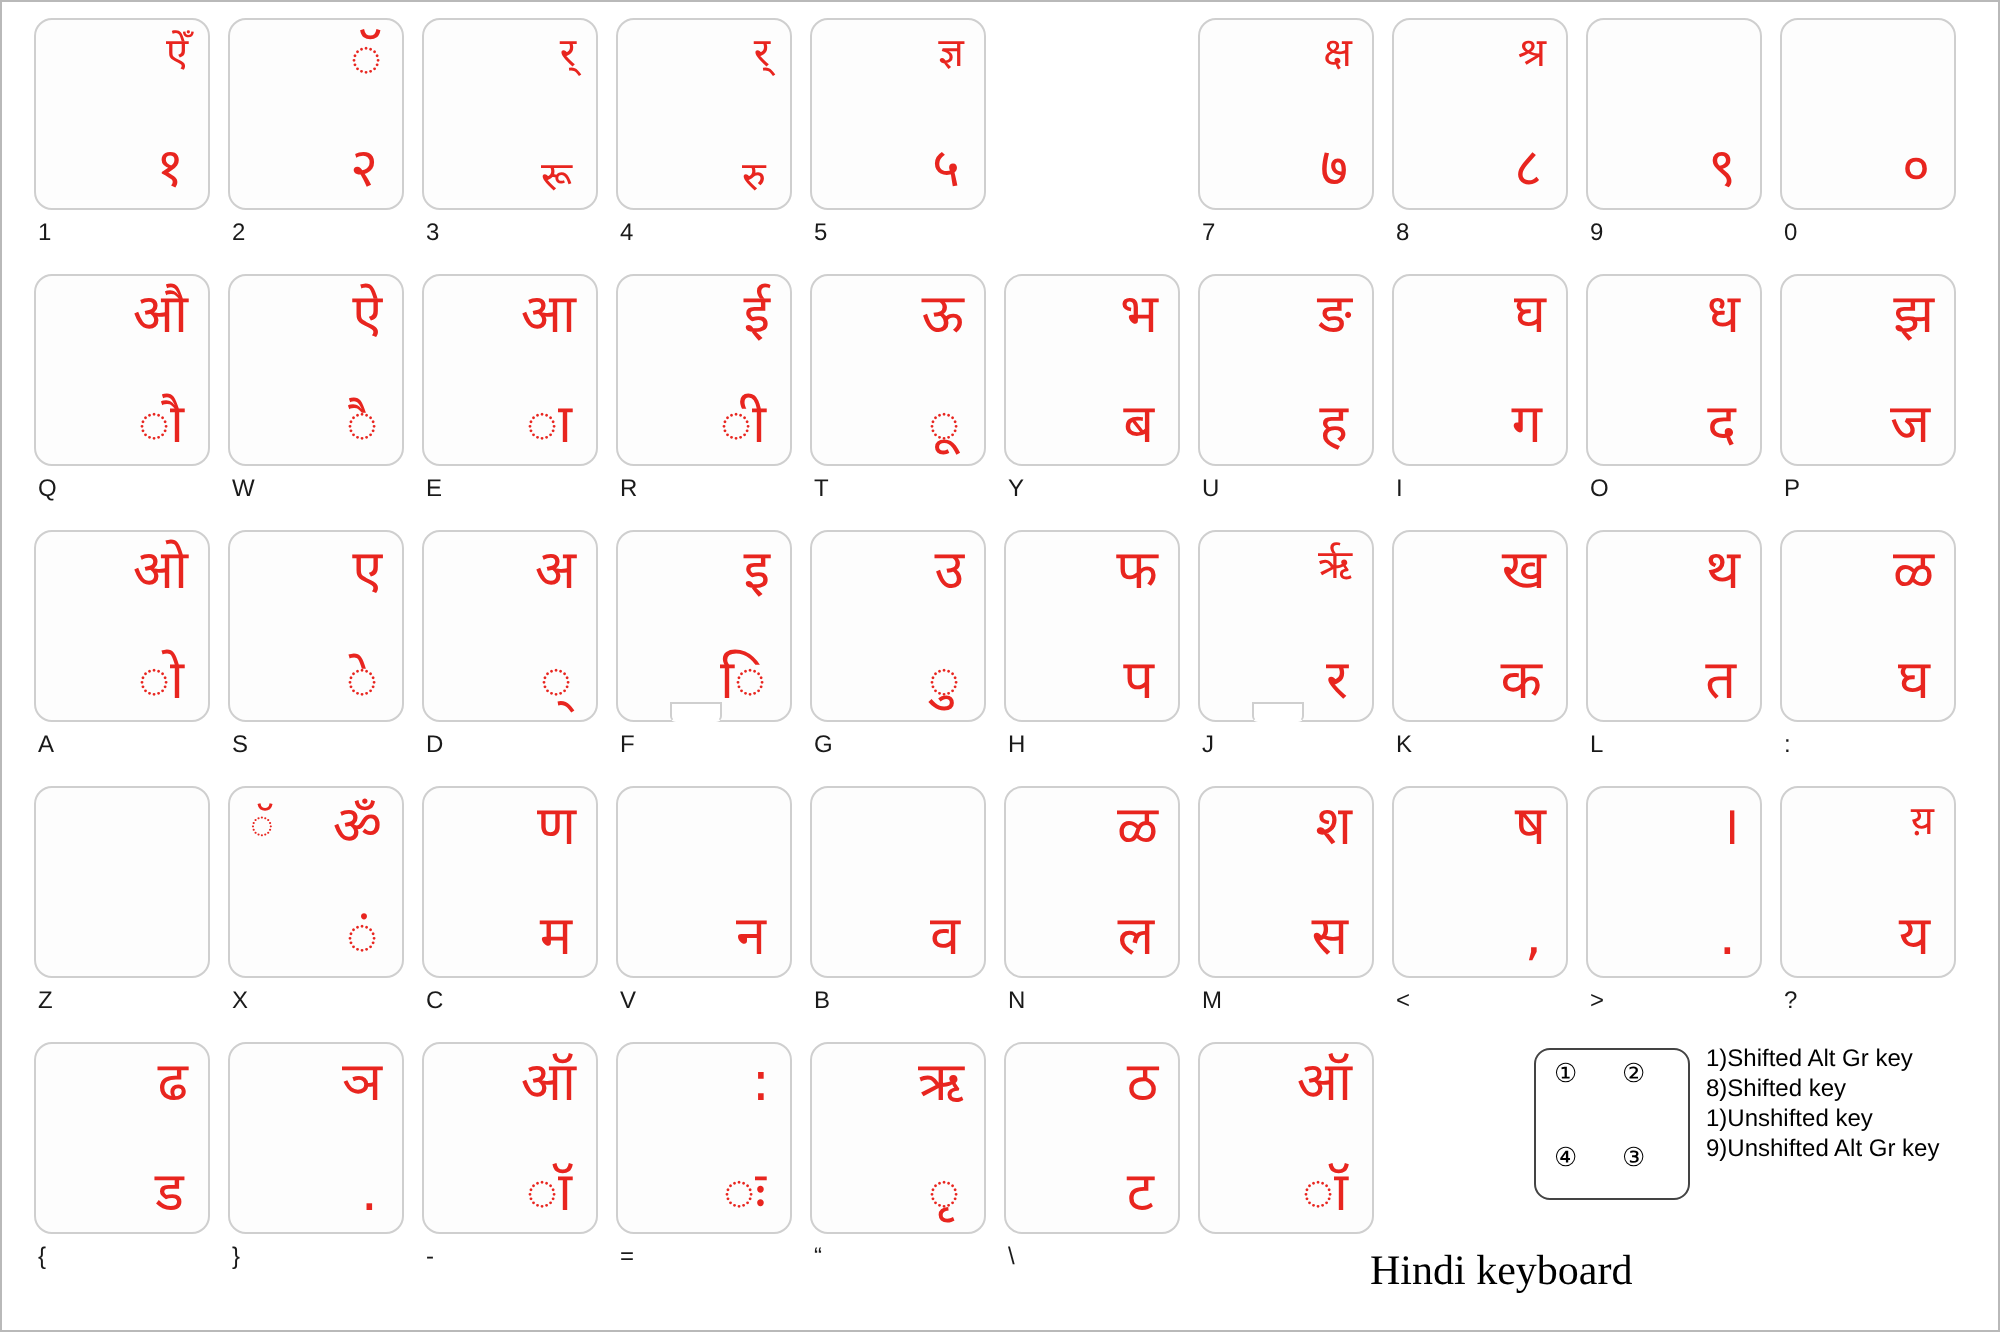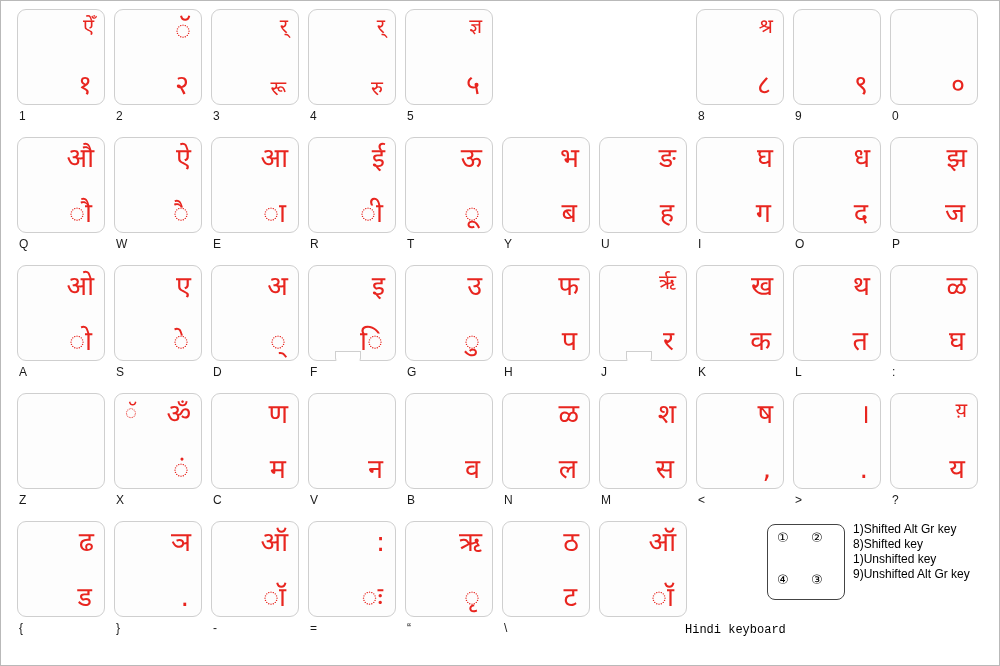--- a/index.html
+++ b/index.html
@@ -143,23 +143,23 @@
     top: 0;
     width: 130px;
     font-size: 12px;
     line-height: 15px;
     color: #000;
   }
   #kbtitle {
     position: absolute;
     left: 684px;
     top: 622px;
-    font-size: 12px;
+    font-size: 21px;
     color: #000;
-    font-family: Liberation Mono, monospace;
+    font-family: Liberation Serif, serif;
   }
 </style>
 </head>
 <body>
 
 <div id="page">
 
   <div class="kb-rows" id="kb-rows">
       <div class="kb-row">
         <div class="keycell" style="left: 0px;">
@@ -189,20 +189,27 @@
             <span class="glyph q3 small">रु</span>
           </div>
           <div class="legend-label">4</div>
         </div>
         <div class="keycell" style="left: 388px;">
           <div class="key">
             <span class="glyph q2 small">ज्ञ</span>
             <span class="glyph q3">५</span>
           </div>
           <div class="legend-label">5</div>
+        </div>
+        <div class="keycell" style="left: 582px;">
+          <div class="key">
+            <span class="glyph q2 small">क्ष</span>
+            <span class="glyph q3">७</span>
+          </div>
+          <div class="legend-label">7</div>
         </div>
         <div class="keycell" style="left: 679px;">
           <div class="key">
             <span class="glyph q2 small">श्र</span>
             <span class="glyph q3">८</span>
           </div>
           <div class="legend-label">8</div>
         </div>
         <div class="keycell" style="left: 776px;">
           <div class="key">

